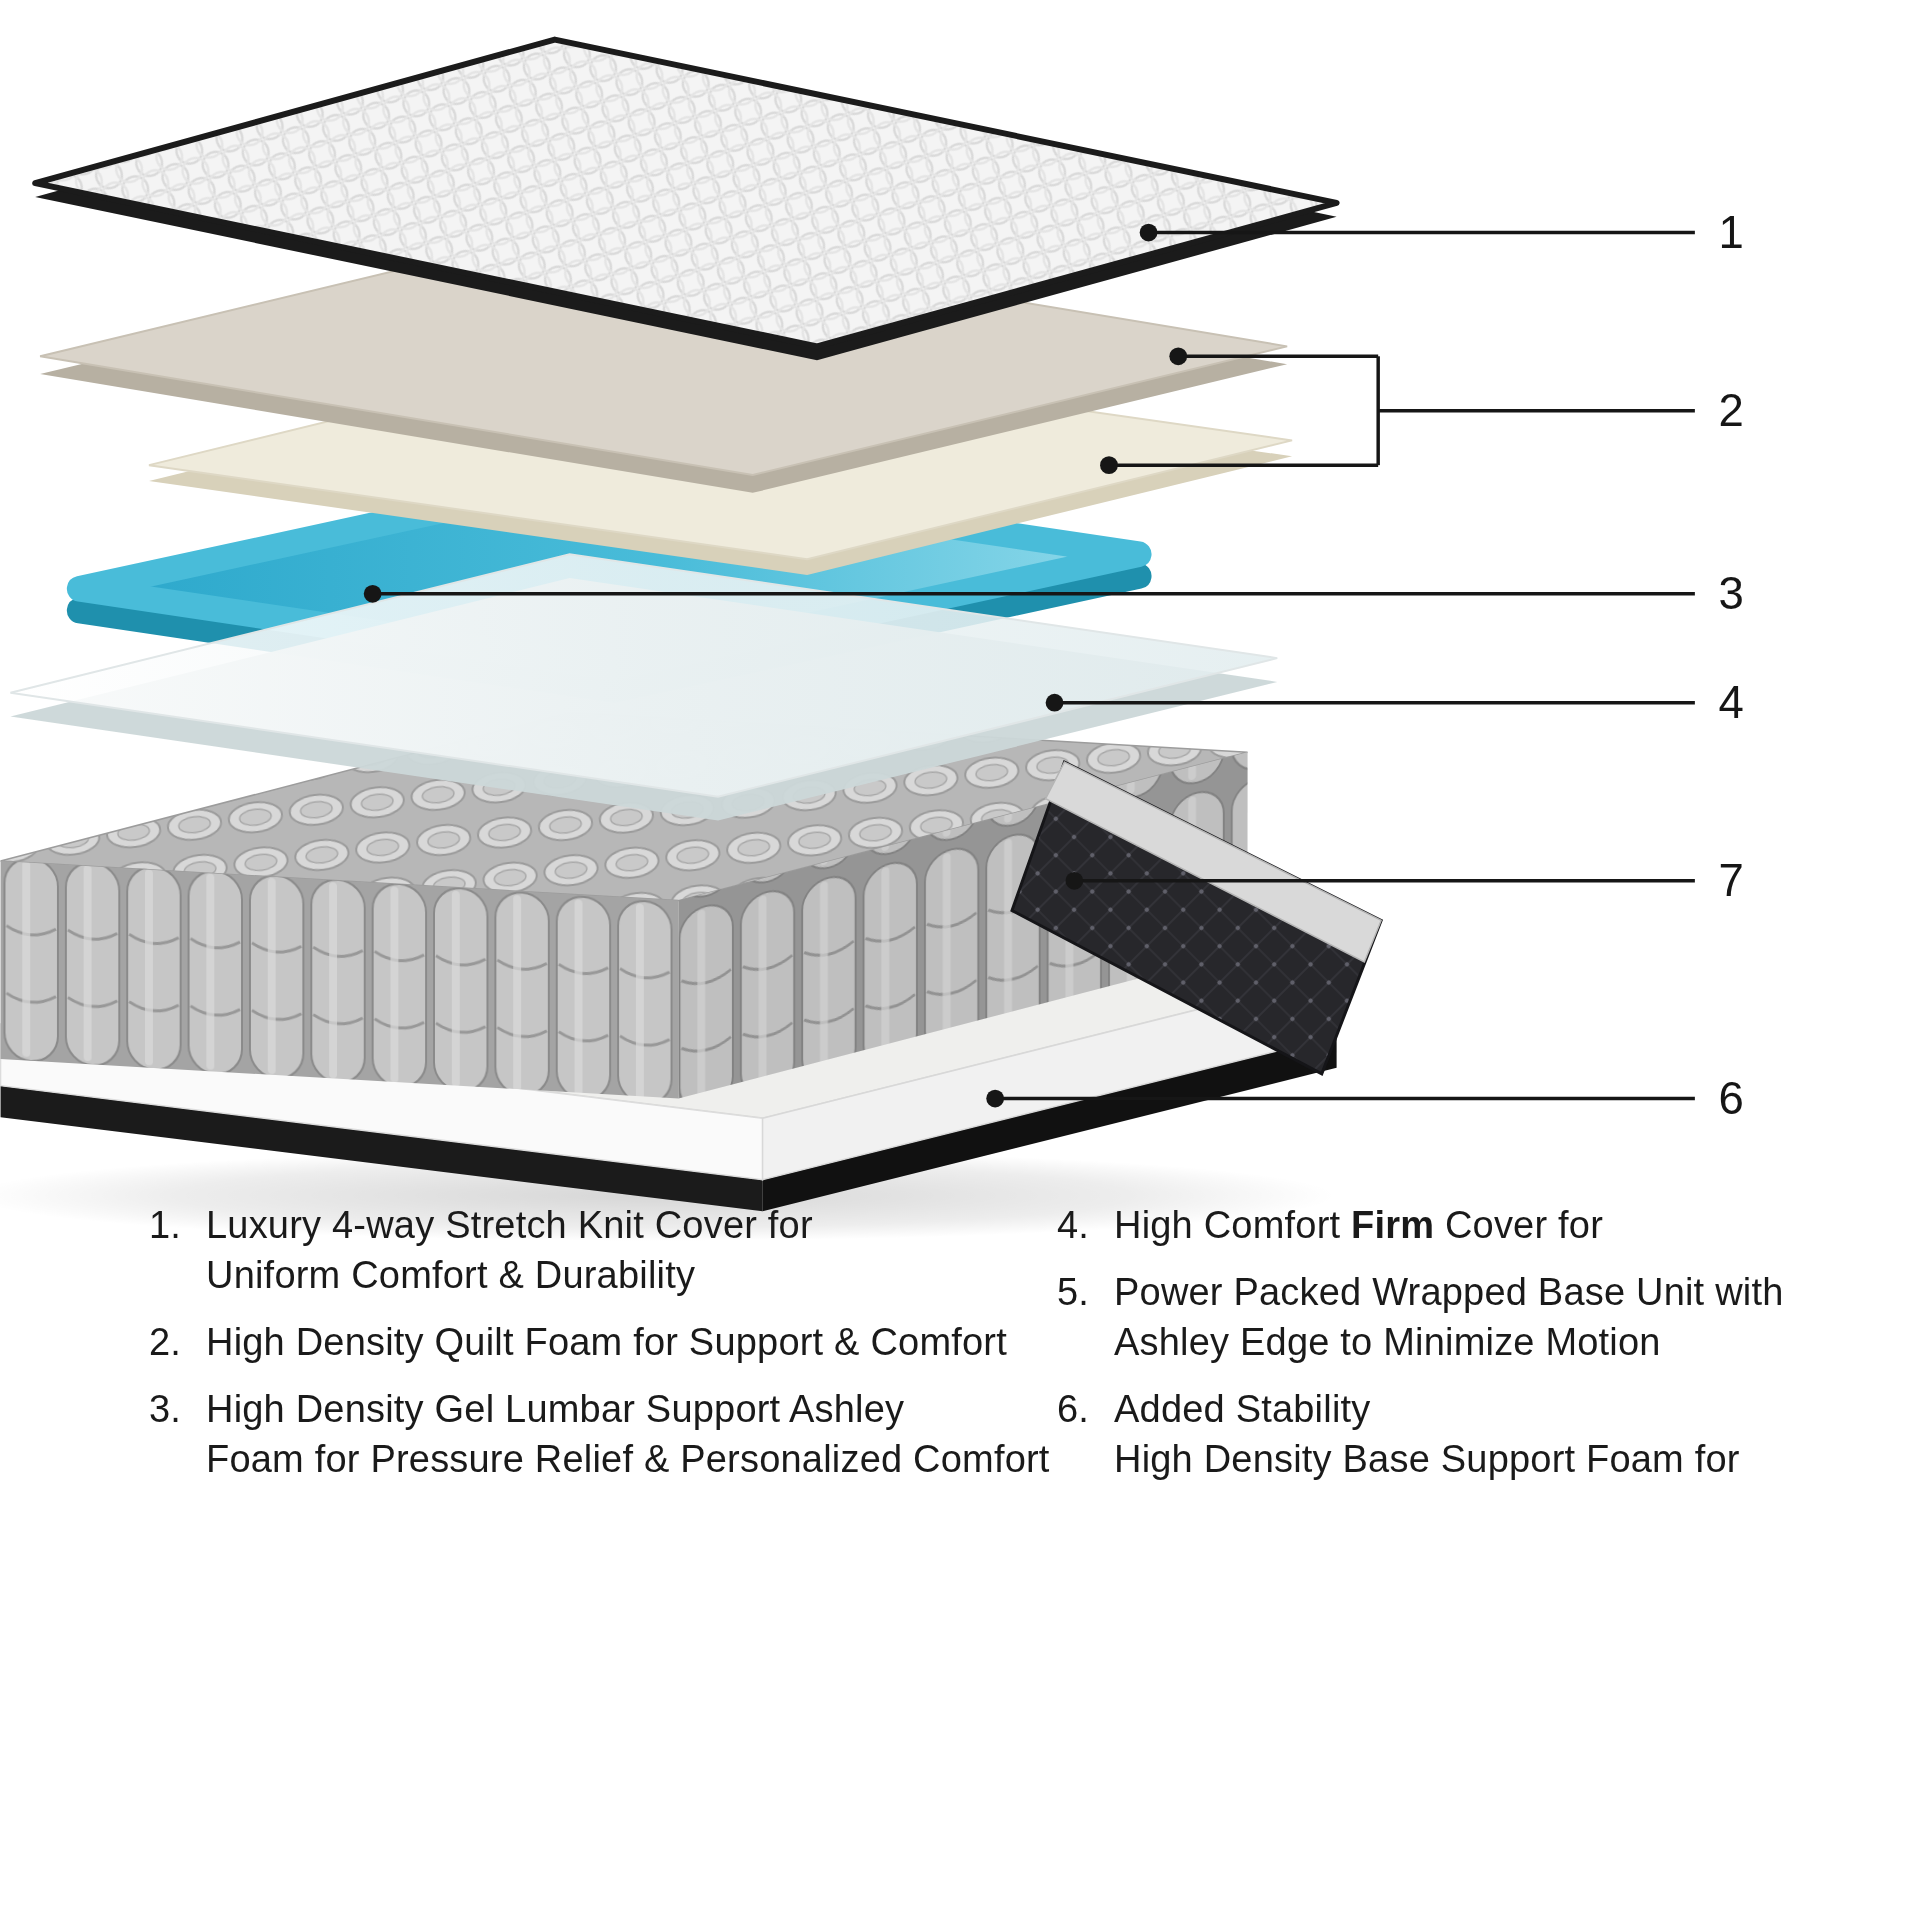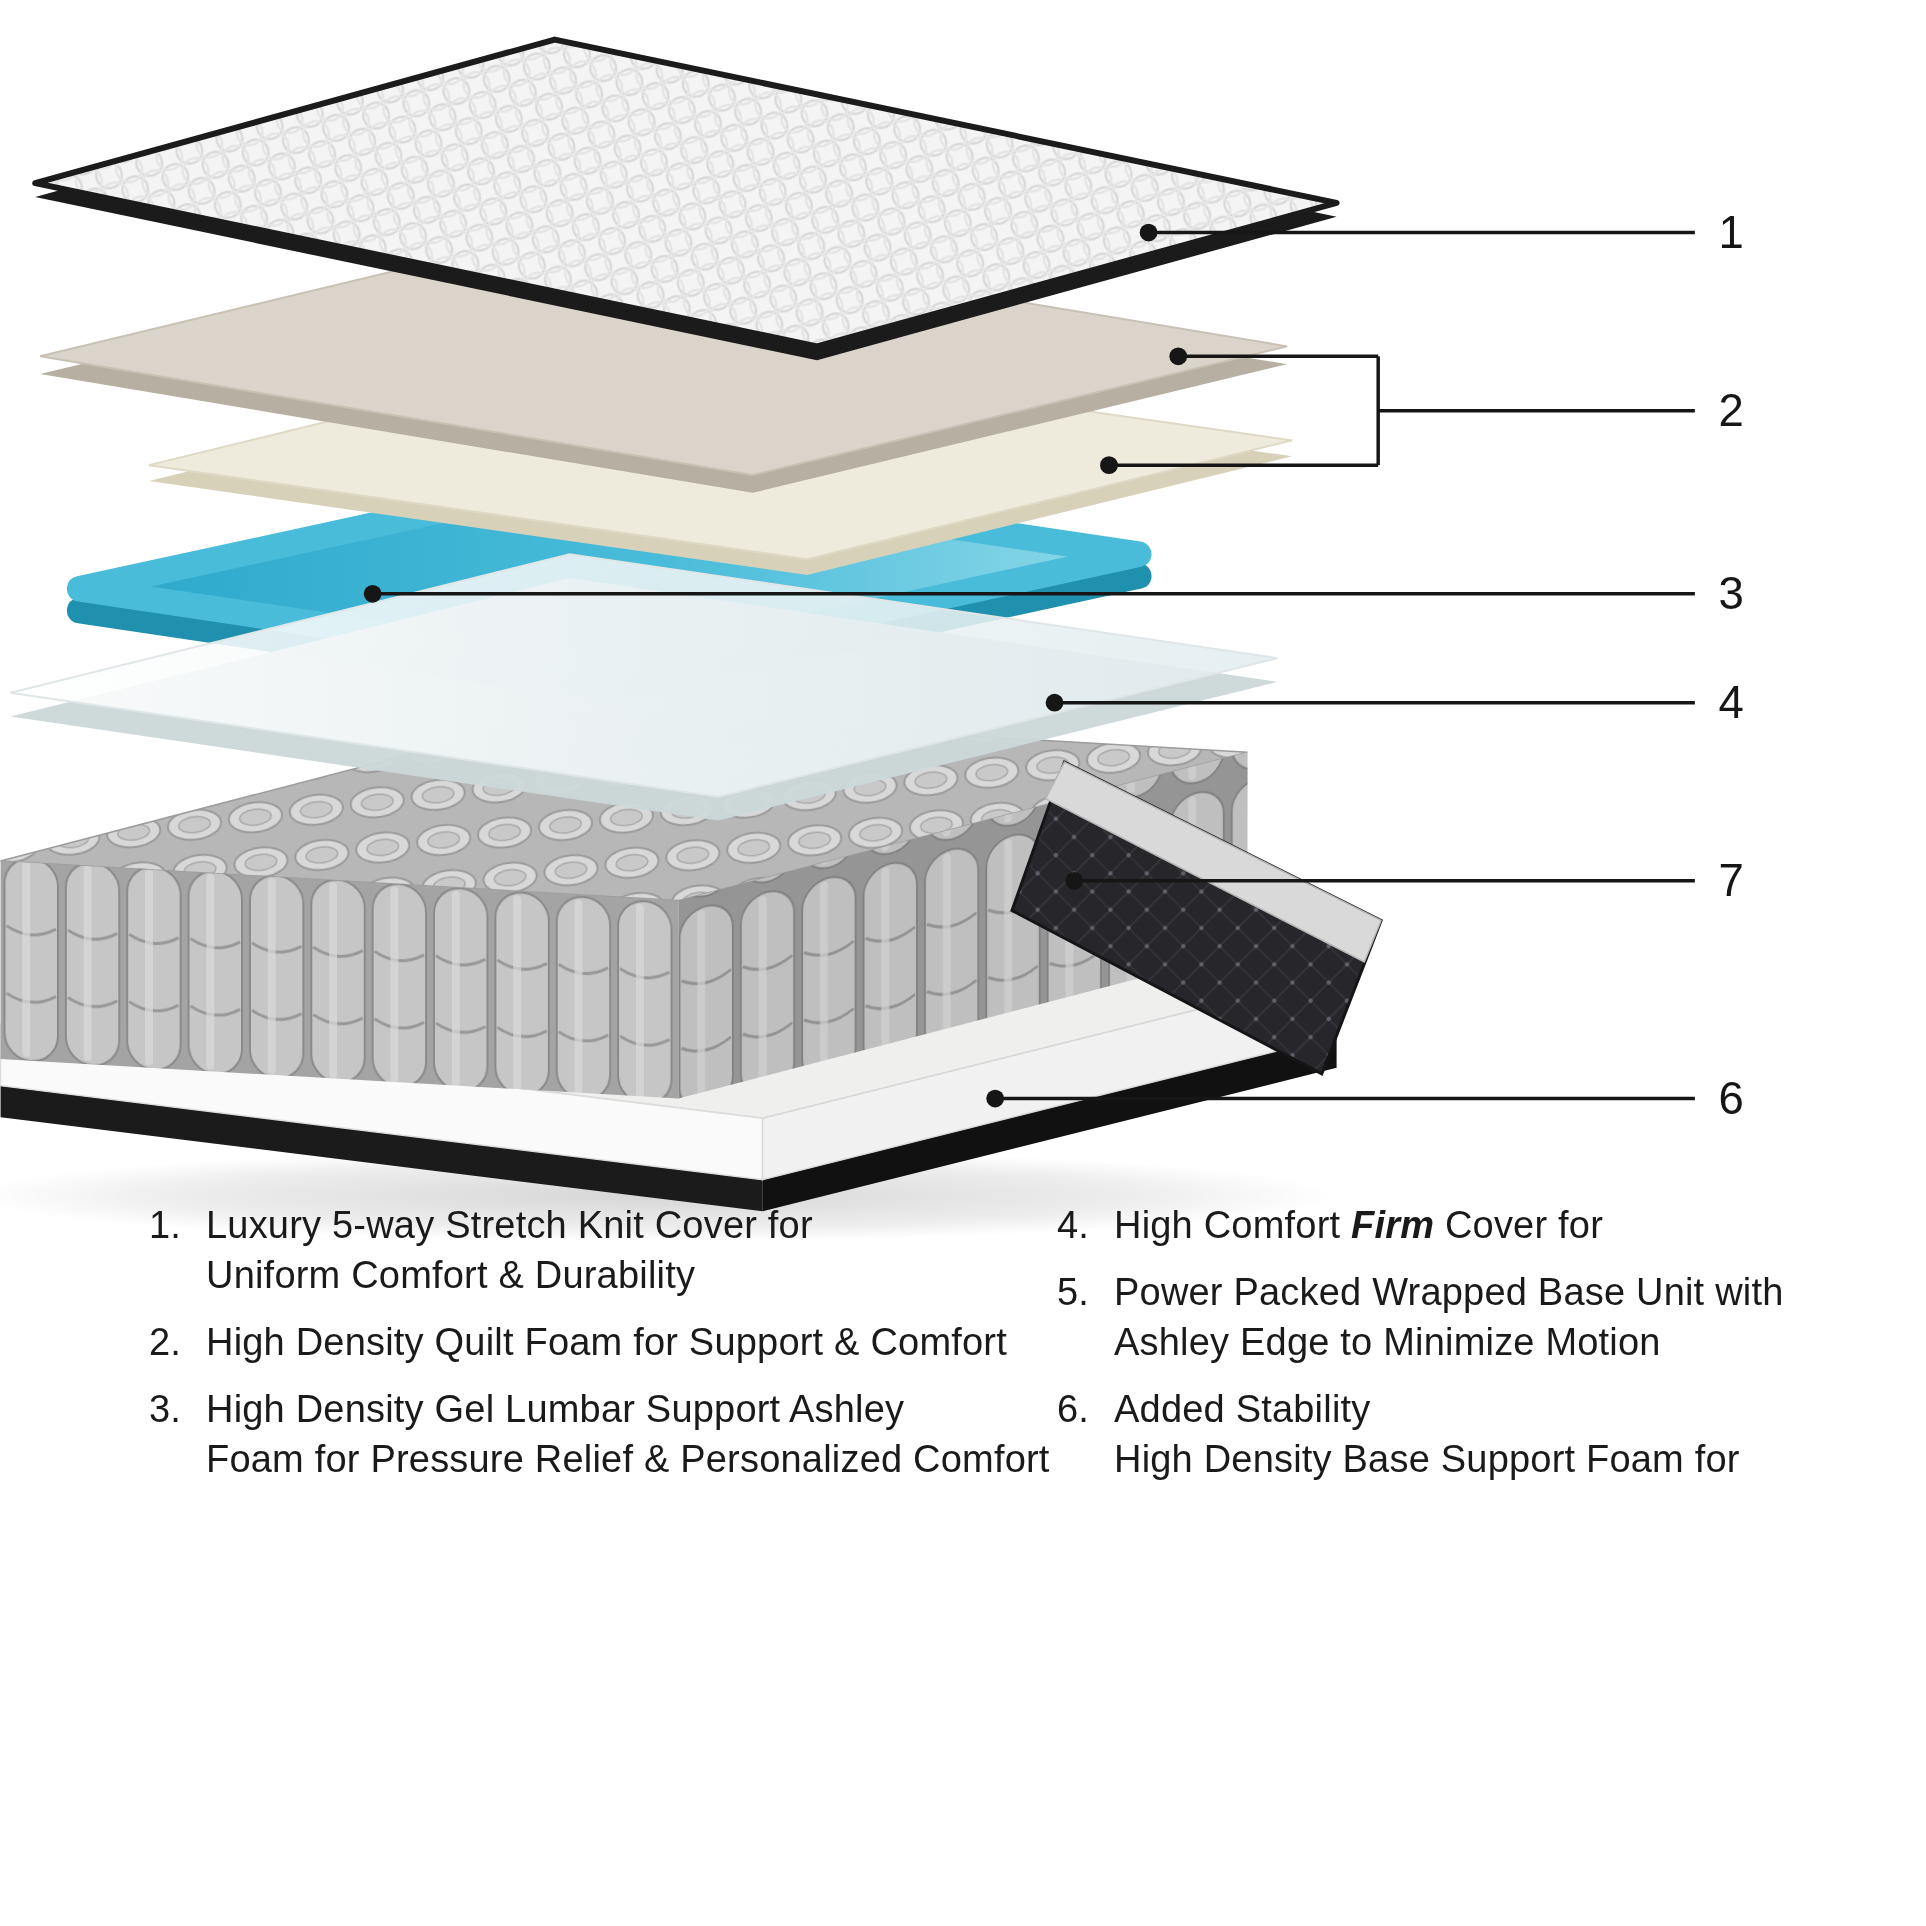--- a/index.html
+++ b/index.html
@@ -7,21 +7,21 @@
     position:relative;width:1927px;height:1927px;background:#ffffff;
     font-family:"Liberation Sans",sans-serif;color:#1a1a1a;overflow:hidden;
   }
   .diagram-svg{position:absolute;top:0;left:0;}
   .legend{position:absolute;top:1200px;left:0;width:1927px;}
   .col{position:absolute;top:0;}
   .col-left{left:149px;width:911px;}
   .col-right{left:1057px;width:851px;}
   .item{display:flex;margin-bottom:17px;font-size:38px;line-height:50px;letter-spacing:0.2px;color:#1a1a1a;}
   .num{width:57px;flex:0 0 57px;}
-  .text b{font-weight:bold;font-style:italic;}
+  .text b{font-weight:bold;}
   svg text.callout-num{font-family:"Liberation Sans",sans-serif;font-size:46px;fill:#161616;}
 </style>
 </head>
 <body>
 
 <div class="page">
 
   <svg class="diagram-svg" width="1927" height="1247" viewBox="0 0 1946 1260">
     <defs>
       <pattern id="quilt" width="30" height="30" patternUnits="userSpaceOnUse" patternTransform="rotate(28)">
@@ -153,21 +153,21 @@
       <text class="callout-num" x="1736" y="1110" dominant-baseline="central">6</text>
     </g>
   </svg>
 
   <div class="legend">
     <div class="col col-left">
 
       <div class="item">
         <div class="num">1.</div>
         <div class="text">
-          <div>Luxury 5-way Stretch Knit Cover for</div>
+          <div>Luxury 4-way Stretch Knit Cover for</div>
           <div>Uniform Comfort &amp; Durability</div>
         </div>
       </div>
 
       <div class="item">
         <div class="num">2.</div>
         <div class="text">
           <div>High Density Quilt Foam for Support &amp; Comfort</div>
         </div>
       </div>

